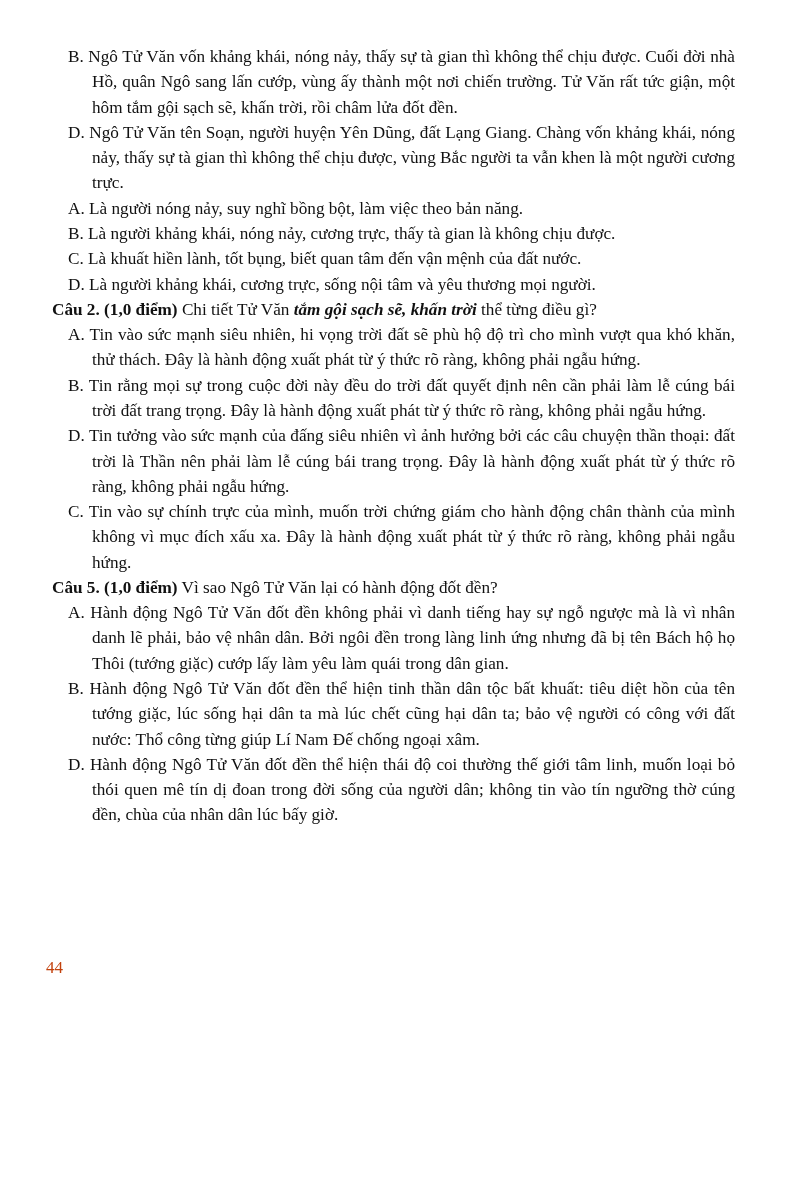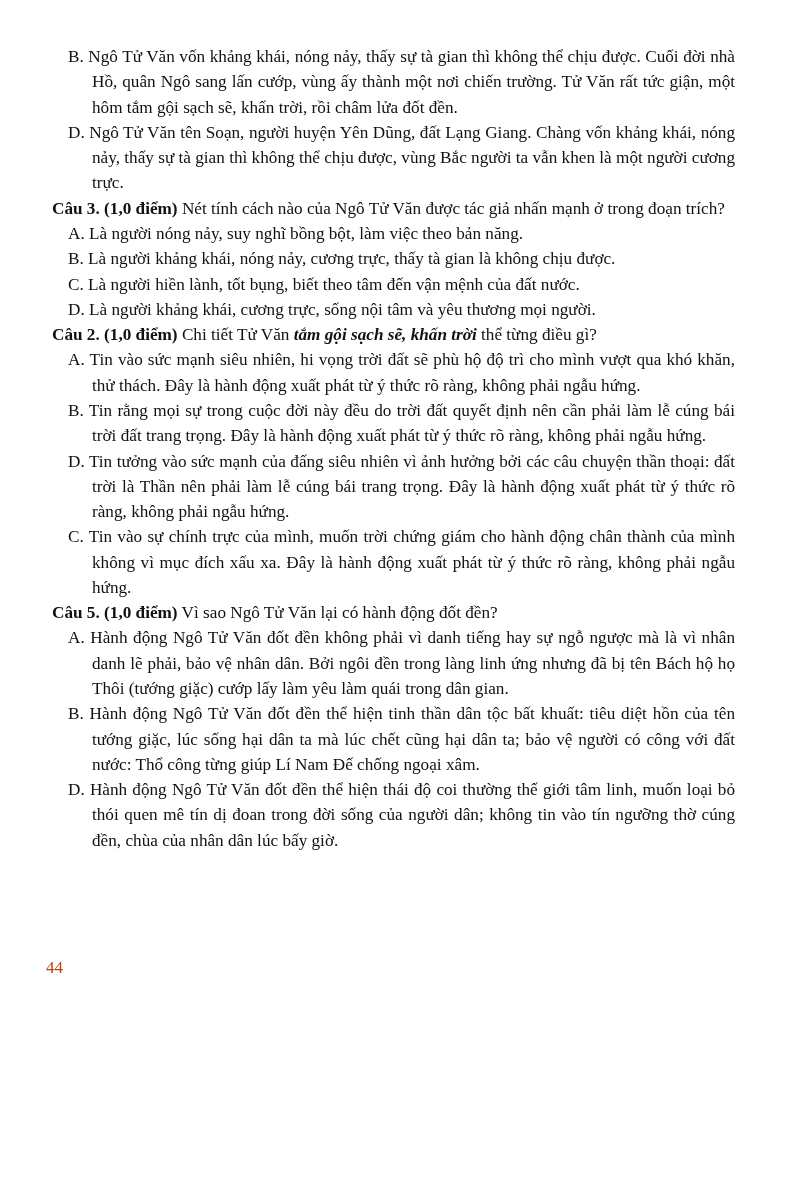--- a/index.html
+++ b/index.html
@@ -65,36 +65,31 @@
 
     <p class="opt">
       <span class="lbl">B.</span>
       <span>Ngô Tử Văn vốn khảng khái, nóng nảy, thấy sự tà gian thì không thể chịu được. Cuối đời nhà Hồ, quân Ngô sang lấn cướp, vùng ấy thành một nơi chiến trường. Tử Văn rất tức giận, một hôm tắm gội sạch sẽ, khấn trời, rồi châm lửa đốt đền.</span>
     </p>
     <p class="opt grp">
       <span class="lbl">D.</span>
       <span>Ngô Tử Văn tên Soạn, người huyện Yên Dũng, đất Lạng Giang. Chàng vốn khảng khái, nóng nảy, thấy sự tà gian thì không thể chịu được, vùng Bắc người ta vẫn khen là một người cương trực.</span>
     </p>
 
-    <p class="q">
-      <span class="bold">Câu 3.</span>
-      <span class="bold">(1,0 điểm)</span>
-      <span>Nét tính cách nào của Ngô Tử Văn được tác giả nhấn mạnh ở trong đoạn trích?</span>
-    </p>
     <p class="opt">
       <span class="lbl">A.</span>
       <span>Là người nóng nảy, suy nghĩ bồng bột, làm việc theo bản năng.</span>
     </p>
     <p class="opt">
       <span class="lbl">B.</span>
       <span>Là người khảng khái, nóng nảy, cương trực, thấy tà gian là không chịu được.</span>
     </p>
     <p class="opt">
       <span class="lbl">C.</span>
-      <span>Là người hiền lành, tốt bụng, biết theo tâm đến vận mệnh của đất nước.</span>
+      <span>Là khuất hiền lành, tốt bụng, biết quan tâm đến vận mệnh của đất nước.</span>
     </p>
     <p class="opt grp">
       <span class="lbl">D.</span>
       <span>Là người khảng khái, cương trực, sống nội tâm và yêu thương mọi người.</span>
     </p>
 
     <p class="q">
       <span class="bold">Câu 2.</span>
       <span class="bold">(1,0 điểm)</span>
       <span>Chi tiết Tử Văn </span><span class="ital">tắm gội sạch sẽ, khấn trời</span><span> thể từng điều gì?</span>

